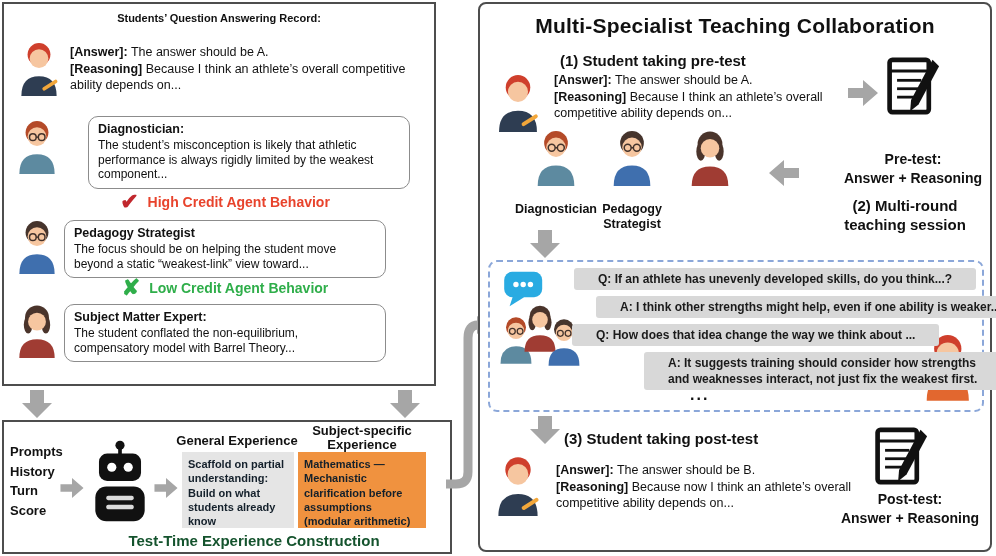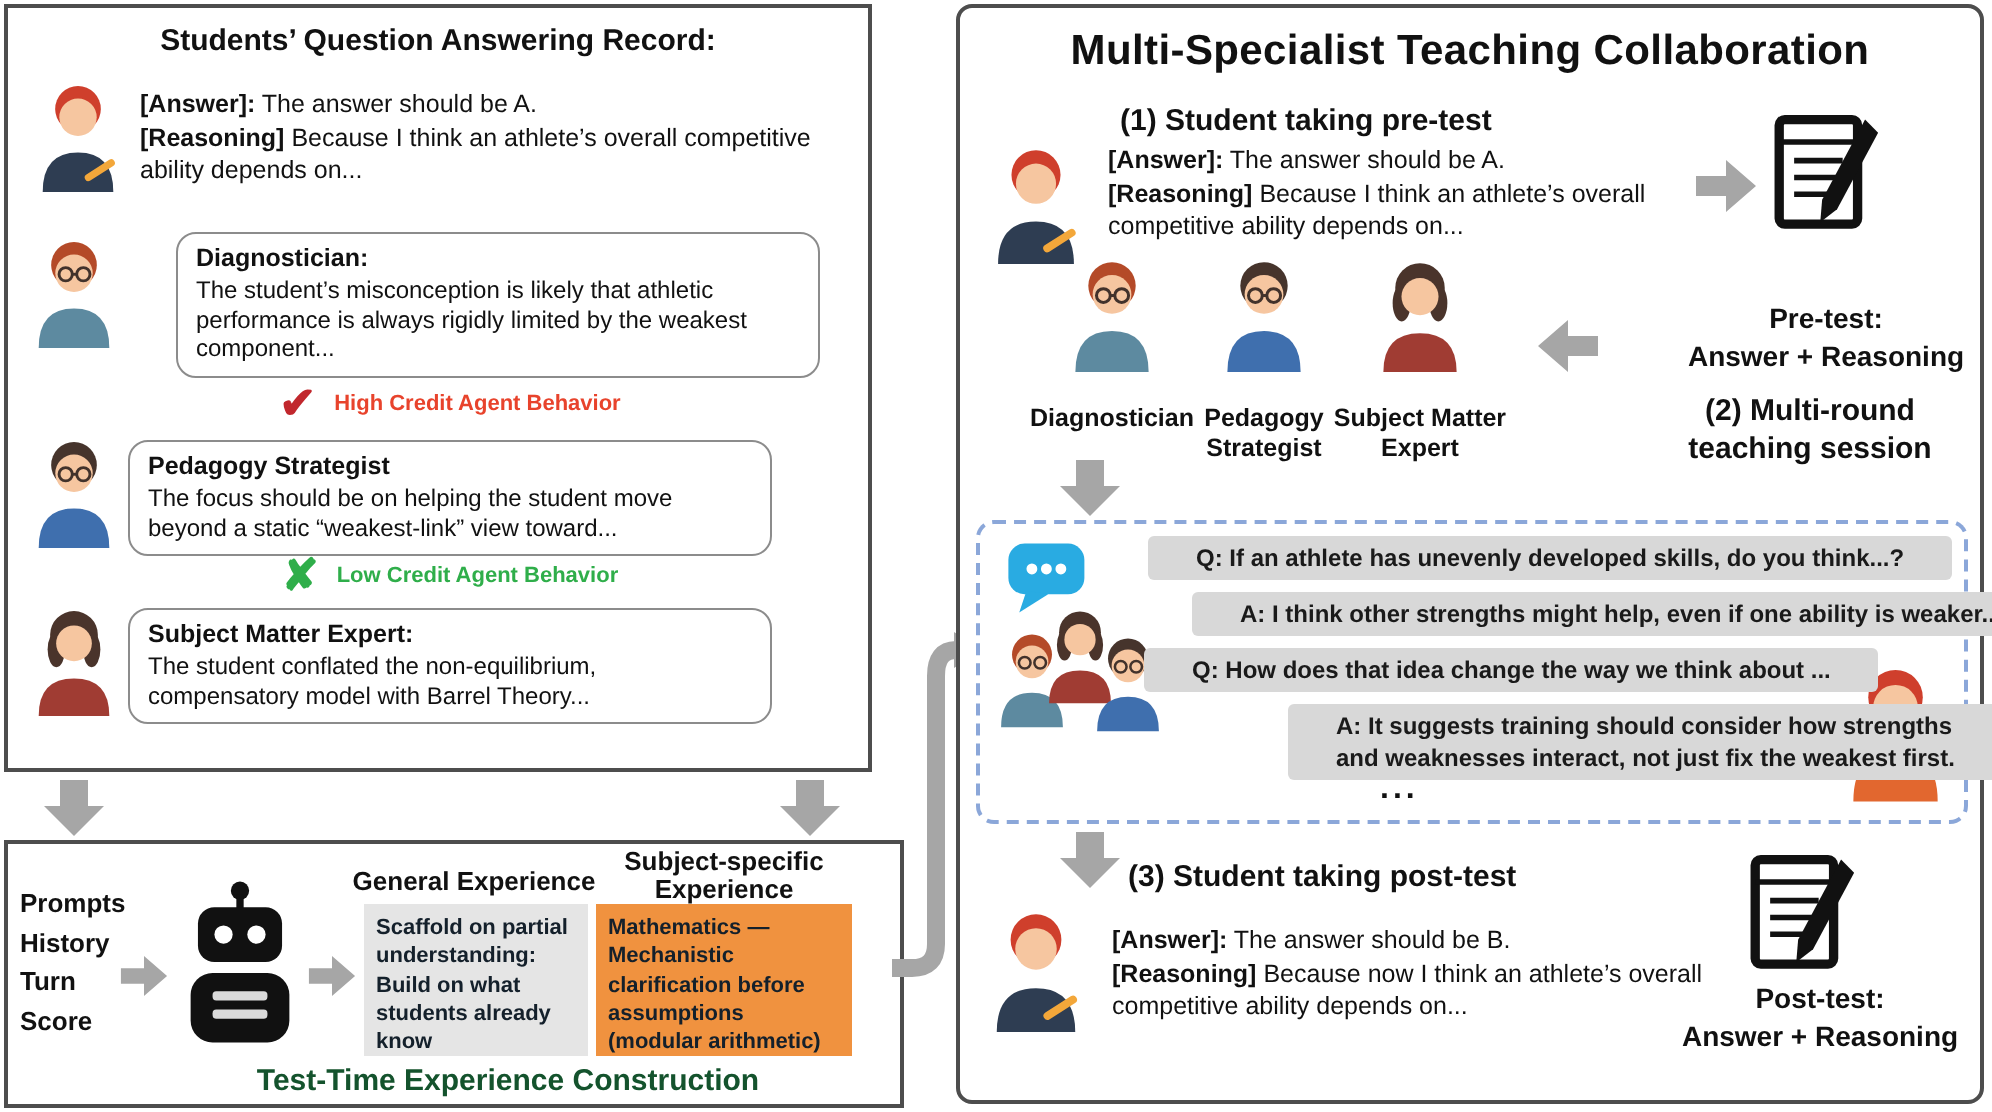--- a/index.html
+++ b/index.html
@@ -2,33 +2,33 @@
 <html><head>
 <meta charset="utf-8">
 <style>
   * { margin:0; padding:0; box-sizing:border-box; }
   body { font-family:"Liberation Sans", sans-serif; background:#fff; color:#111; }
   .canvas { position:relative; width:996px; height:556px; background:#fff; overflow:hidden; }
   .abs { position:absolute; }
   .box { position:absolute; background:#fff; border:2.5px solid #4d4d4d; }
   .rounded { border-radius:8px; }
 
-  .panel-title { position:absolute; width:100%; text-align:center; font-weight:bold; font-size:15px; }
+  .panel-title { position:absolute; width:100%; text-align:center; font-weight:bold; font-size:11px; }
   .big-title { position:absolute; width:100%; text-align:center; font-weight:bold; font-size:21px; letter-spacing:.2px; }
   .step-heading { position:absolute; font-weight:bold; font-size:15px; }
 
   .txt { position:absolute; font-size:12.5px; line-height:1.32; }
   .txt b { font-weight:bold; }
 
   .speech { position:absolute; border:1.5px solid #8c8c8c; border-radius:10px; padding:5px 9px 6px; font-size:12px; line-height:1.21; background:#fff; }
   .speech b { display:block; font-size:12.5px; margin-bottom:1px; }
 
   .credit-row { position:absolute; display:flex; align-items:center; justify-content:center; gap:9px; width:322px; left:60px; }
   .credit-row .mark { font-size:22px; line-height:20px; font-weight:bold; }
-  .credit-row .lbl { font-weight:bold; font-size:11px; }
+  .credit-row .lbl { font-weight:bold; font-size:14px; }
   .red-mark { color:#c1272d; }
   .red-lbl { color:#e8432c; }
   .green-mark { color:#2fae4a; }
   .green-lbl { color:#2fae4a; }
 
   .red-note { position:absolute; color:#e31e24; font-weight:bold; font-size:12.5px; text-align:center; }
 
   .avatar { position:absolute; }
   .avatar svg { width:100%; height:100%; display:block; }
 
@@ -256,21 +256,20 @@
 
     <div class="avatar" style="left:206px; top:126px; width:48px; height:56px;">
       <svg viewBox="0 0 44 52">
           <circle cx="22" cy="13" r="11.5" fill="#4a342b"></circle>
           <ellipse cx="13.5" cy="20" rx="4.2" ry="8.5" fill="#4a342b"></ellipse>
           <ellipse cx="30.5" cy="20" rx="4.2" ry="8.5" fill="#4a342b"></ellipse>
           <circle cx="22" cy="17" r="8.6" fill="#f6c6a0"></circle>
           <path d="M5,52 Q5,34 22,34 Q39,34 39,52 Z" fill="#a03c33"></path>
         </svg>
     </div>
-    <div class="spec-label" style="left:182px; top:198px; width:96px;">Subject Matter Expert</div>
 
     <div class="arrow" style="left:288px; top:156px; width:32px; height:26px;">
       <svg viewBox="0 0 30 26">
           <polygon points="30,8 15,8 15,0 0,13 15,26 15,18 30,18"></polygon>
         </svg>
     </div>
 
     <div class="step2-heading" style="left:330px; top:192px; width:190px;">
       <div>(2) Multi-round</div>
       <div>teaching session</div>

